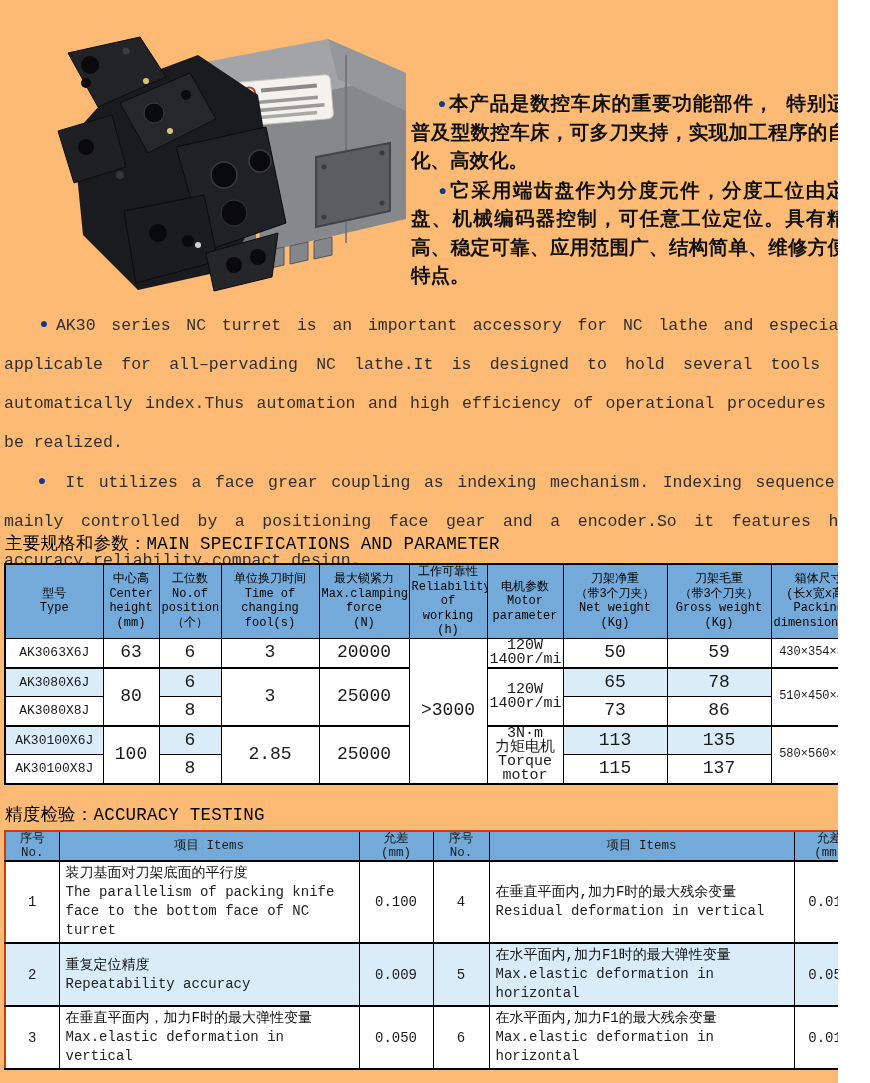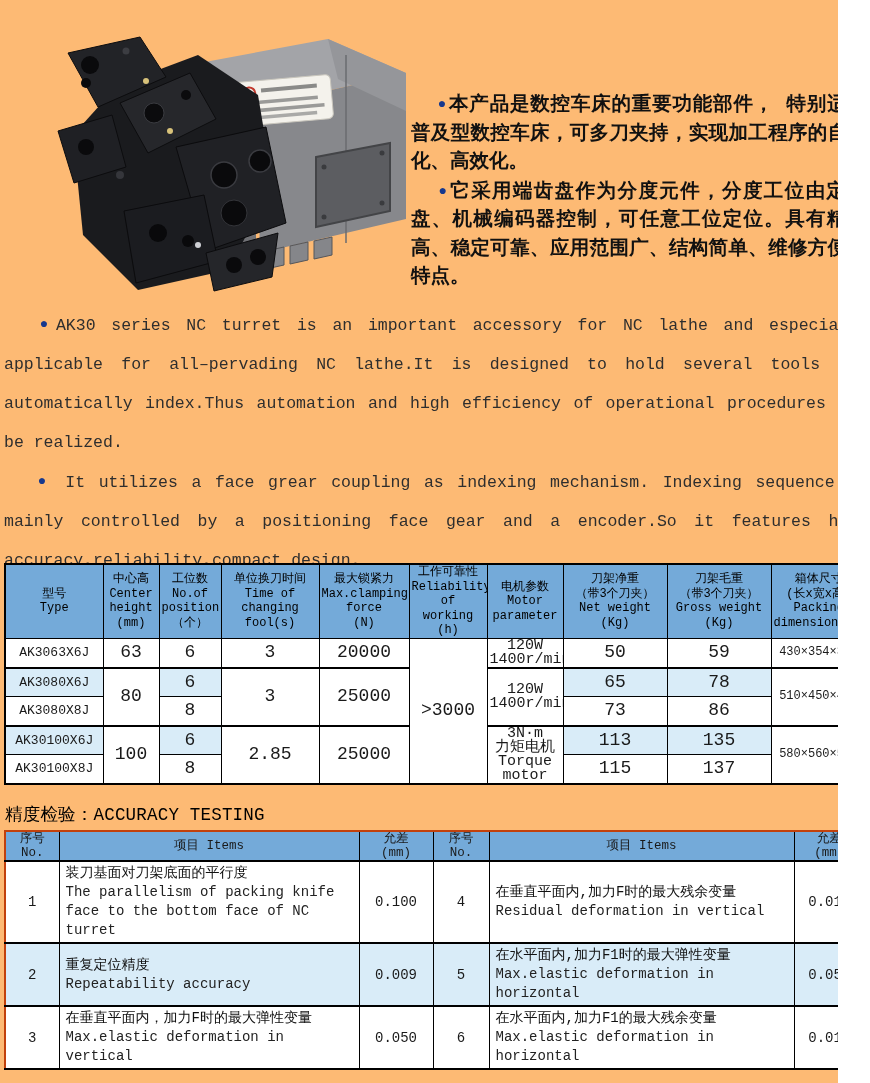--- a/index.html
+++ b/index.html
@@ -134,20 +134,21 @@
   <div class="intro-cn">
     <p><span class="indent"></span><span class="bullet">●</span><span>本产品是数控车床的重要功能部件， 特别适用普及型数控车床，可多刀夹持，实现加工程序的自动化、高效化。</span></p>
     <p><span class="indent"></span><span class="bullet">●</span><span>它采用端齿盘作为分度元件，分度工位由定位盘、机械编码器控制，可任意工位定位。具有精度高、稳定可靠、应用范围广、结构简单、维修方便等特点。</span></p>
   </div>
 
   <div class="intro-en">
     <p><span class="indent"></span><span class="bullet">●</span><span>AK30 series NC turret is an important accessory for NC lathe and especially applicable for all–pervading NC lathe.It is designed to hold several tools and automatically index.Thus automation and high efficiency of operational procedures can be realized.</span></p>
     <p><span class="indent"></span><span class="bullet">●</span> <span>It utilizes a face grear coupling as indexing mechanism. Indexing sequence is mainly controlled by a positioning face gear and a encoder.So it features high accuracy,reliability,compact design.</span></p>
   </div>
 
+  <div class="section-title" id="spec-title">主要规格和参数：MAIN SPECIFICATIONS AND PARAMETER</div>
 
   <table class="spec-table">
     <colgroup>
       <col style="width:98px">
         <col style="width:56px">
         <col style="width:62px">
         <col style="width:98px">
         <col style="width:90px">
       <col style="width:78px">
         <col style="width:76px">

